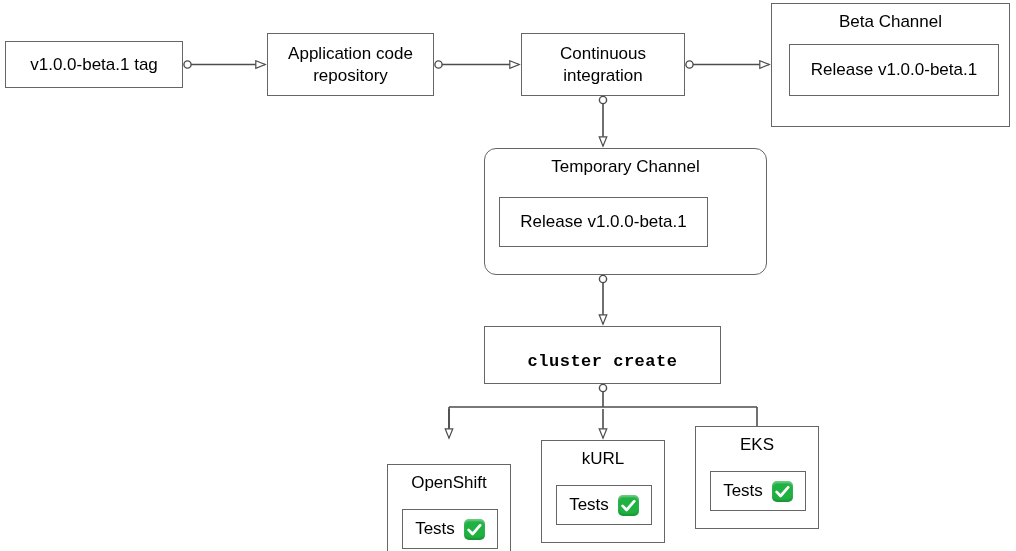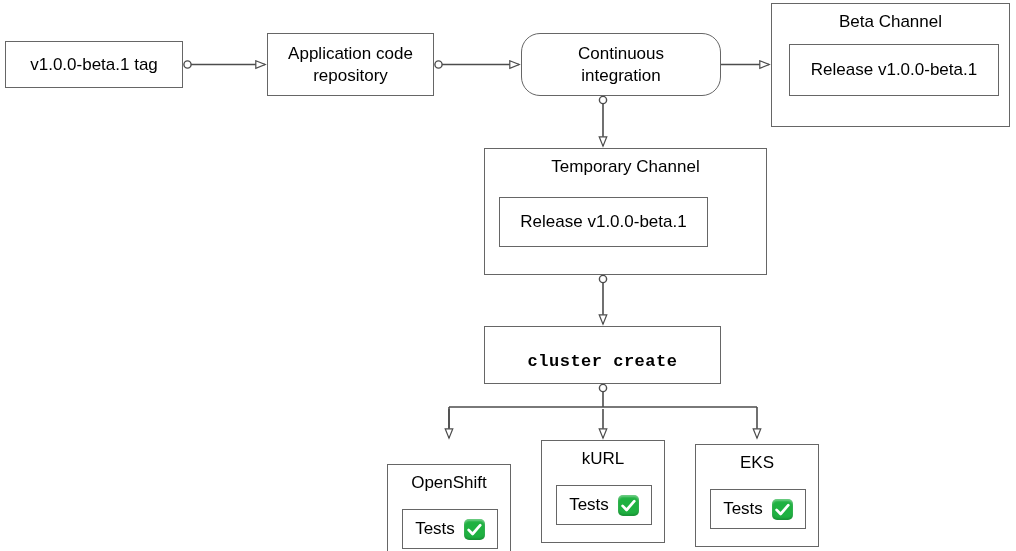--- a/index.html
+++ b/index.html
@@ -146,33 +146,33 @@
 
   <div class="node" style="left:5px; top:41px; width:178px; height:47px;">
     <span>v1.0.0-beta.1 tag</span>
   </div>
 
   <div class="node" style="left:267px; top:33px; width:167px; height:63px;">
     <span style="white-space:pre-line;">Application code
 repository</span>
   </div>
 
-  <div class="node" style="left:521px; top:33px; width:200px; height:63px;border-radius:19px;">
+  <div class="node" style="left:521px; top:33px; width:164px; height:63px;">
     <span style="white-space:pre-line;">Continuous
 integration</span>
   </div>
 
   <div class="node container" style="left:771px; top:3px; width:239px; height:124px;">
     <div class="container-title">Beta Channel</div>
     <div class="inner-box" style="left:17px; top:40px; width:210px; height:52px;">
       <span>Release v1.0.0-beta.1</span>
     </div>
   </div>
 
-  <div class="node container" style="left:484px; top:148px; width:283px; height:127px;">
+  <div class="node container" style="left:484px; top:148px; width:283px; height:127px;border-radius:12px;">
     <div class="container-title">Temporary Channel</div>
     <div class="inner-box" style="left:14px; top:48px; width:209px; height:50px;">
       <span>Release v1.0.0-beta.1</span>
     </div>
   </div>
 
   <div class="node" style="left:484px; top:326px; width:237px; height:58px;">
     <span class="mono-node">cluster create</span>
   </div>
 
@@ -197,21 +197,21 @@
         <span class="tests-label">Tests</span>
         <span class="check-badge">
           <svg width="21" height="21" viewBox="0 0 21 21" aria-hidden="true">
             <path d="M4.6 10.9 L8.6 15.0 L16.3 6.2" fill="none" stroke="#ffffff" stroke-width="2.7" stroke-linecap="round" stroke-linejoin="round"></path>
           </svg>
         </span>
       </span>
     </div>
   </div>
 
-  <div class="node container" style="left:695px; top:444px; width:124px; height:103px;">
+  <div class="node container" style="left:695px; top:426px; width:124px; height:103px;">
     <div class="container-title">EKS</div>
     <div class="inner-box" style="left:14px; top:44px; width:96px; height:40px;">
       <span class="tests-row">
         <span class="tests-label">Tests</span>
         <span class="check-badge">
           <svg width="21" height="21" viewBox="0 0 21 21" aria-hidden="true">
             <path d="M4.6 10.9 L8.6 15.0 L16.3 6.2" fill="none" stroke="#ffffff" stroke-width="2.7" stroke-linecap="round" stroke-linejoin="round"></path>
           </svg>
         </span>
       </span>

